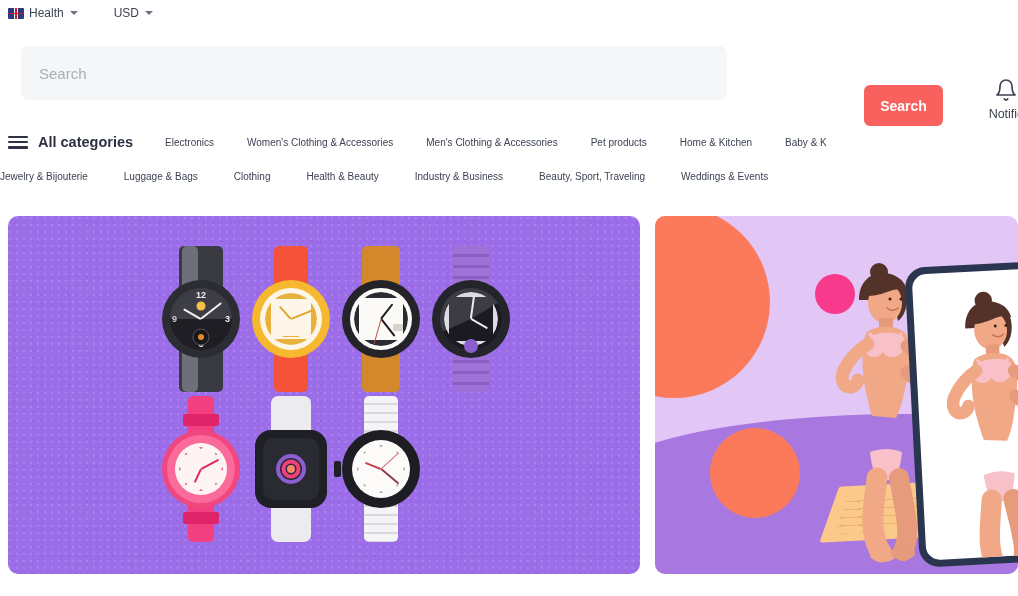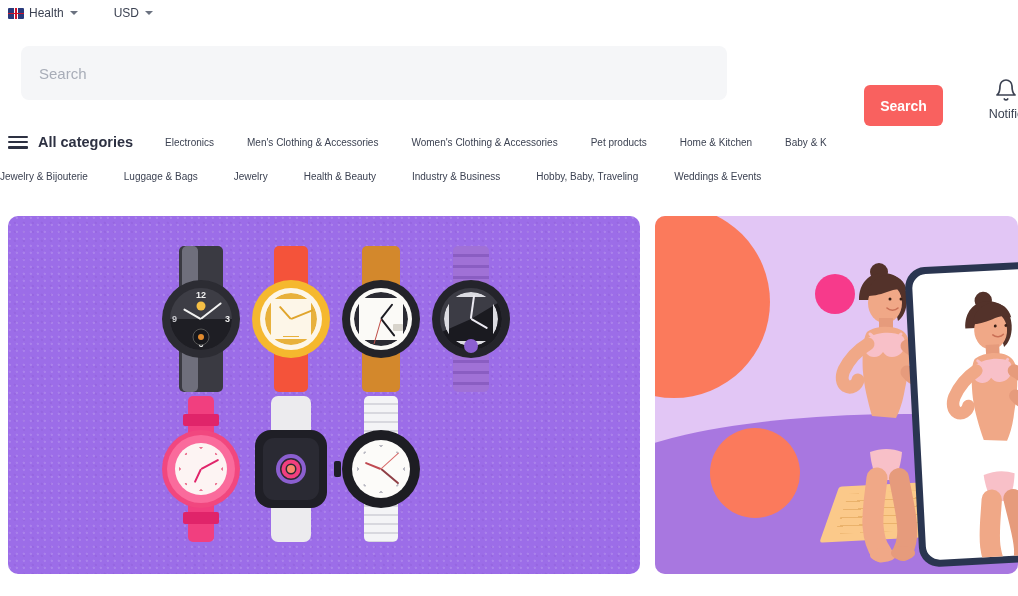--- a/index.html
+++ b/index.html
@@ -438,34 +438,34 @@
   <div class="catrow row1">
     <div class="cat-all">
       <span class="burger">
         <span></span>
           <span></span>
           <span></span>
       </span>
       <span>All categories</span>
     </div>
     <a class="cat-link">Electronics</a>
+    <a class="cat-link">Women's Clothing &amp; Accessories</a>
     <a class="cat-link">Men's Clothing &amp; Accessories</a>
-    <a class="cat-link">Women's Clothing &amp; Accessories</a>
     <a class="cat-link">Pet products</a>
     <a class="cat-link">Home &amp; Kitchen</a>
     <a class="cat-link">Baby &amp; K</a>
   </div>
 
   <div class="catrow row2">
     <a class="cat-link">Jewelry &amp; Bijouterie</a>
     <a class="cat-link">Luggage &amp; Bags</a>
-    <a class="cat-link">Jewelry</a>
+    <a class="cat-link">Clothing</a>
     <a class="cat-link">Health &amp; Beauty</a>
     <a class="cat-link">Industry &amp; Business</a>
-    <a class="cat-link">Hobby, Baby, Traveling</a>
+    <a class="cat-link">Beauty, Sport, Traveling</a>
     <a class="cat-link">Weddings &amp; Events</a>
   </div>
 </nav>
 
 <div class="banners">
 
   <div class="banner banner-watches">
     <div class="bg"></div>
 
     <div class="watch-grid">

